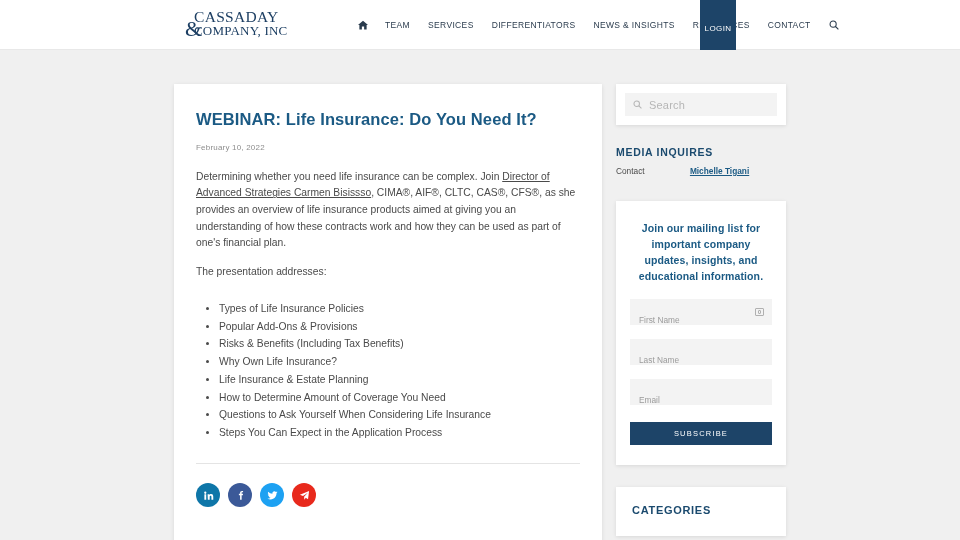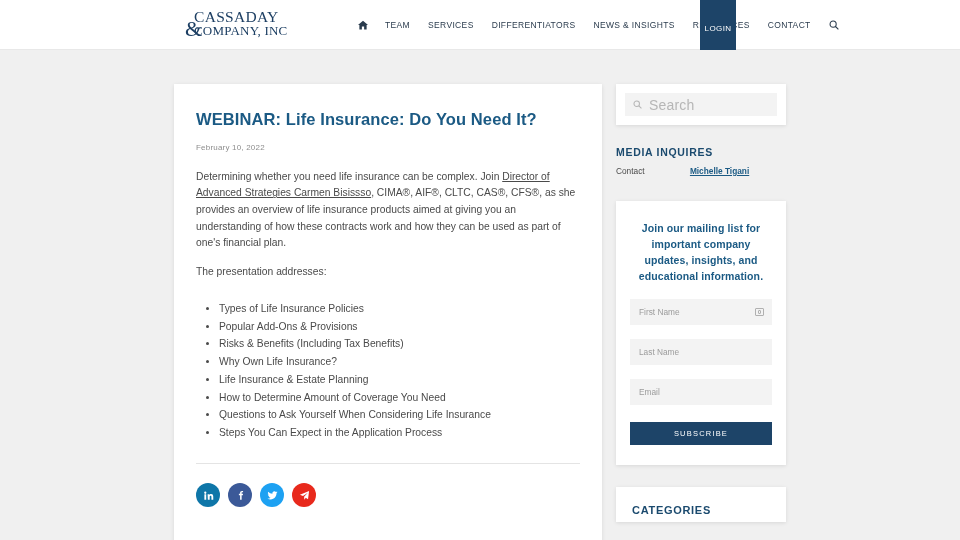--- a/index.html
+++ b/index.html
@@ -183,21 +183,21 @@
     flex: 1;
     height: 23px;
     background: #f3f3f3;
     display: flex; align-items: center;
     padding: 0 8px;
     gap: 7px;
     cursor: text;
   }
   .search-field .ph {
     color: #b6b6b6;
-    font-size: 14px;
+    font-size: 11px;
     letter-spacing: 0.2px;
   }
 
   .media-block { margin-top: 21px; }
   .media-title {
     color: #1b4a6e;
     font-size: 10.5px;
     font-weight: bold;
     letter-spacing: 0.7px;
   }
@@ -225,21 +225,21 @@
     font-weight: bold;
     line-height: 1.52;
     text-align: center;
     letter-spacing: 0.1px;
   }
   .field {
     position: relative;
     margin-top: 14px;
     height: 26px;
     background: #f3f3f3;
-    display: flex; align-items: center;
+    display: flex; align-items: flex-end;
     padding: 0 9px;
     cursor: text;
   }
   .field .ph {
     color: #9b9b9b;
     font-size: 8.3px;
   }
   .field-icon {
     position: absolute;
     right: 8px; top: 50%;
@@ -263,21 +263,21 @@
     font-size: 7.5px;
     letter-spacing: 1.2px;
     display: flex; align-items: center; justify-content: center;
     cursor: pointer;
   }
 
   .categories-card {
     margin-top: 22px;
     background: #ffffff;
     box-shadow: 0 1px 4px rgba(0,0,0,0.10);
-    padding: 17px 16px 6px 16px;
+    padding: 17px 16px 20px 16px;
   }
   .categories-title {
     color: #1b4a6e;
     font-size: 11px;
     font-weight: bold;
     letter-spacing: 0.7px;
   }
 </style>
 </head>
 <body>

